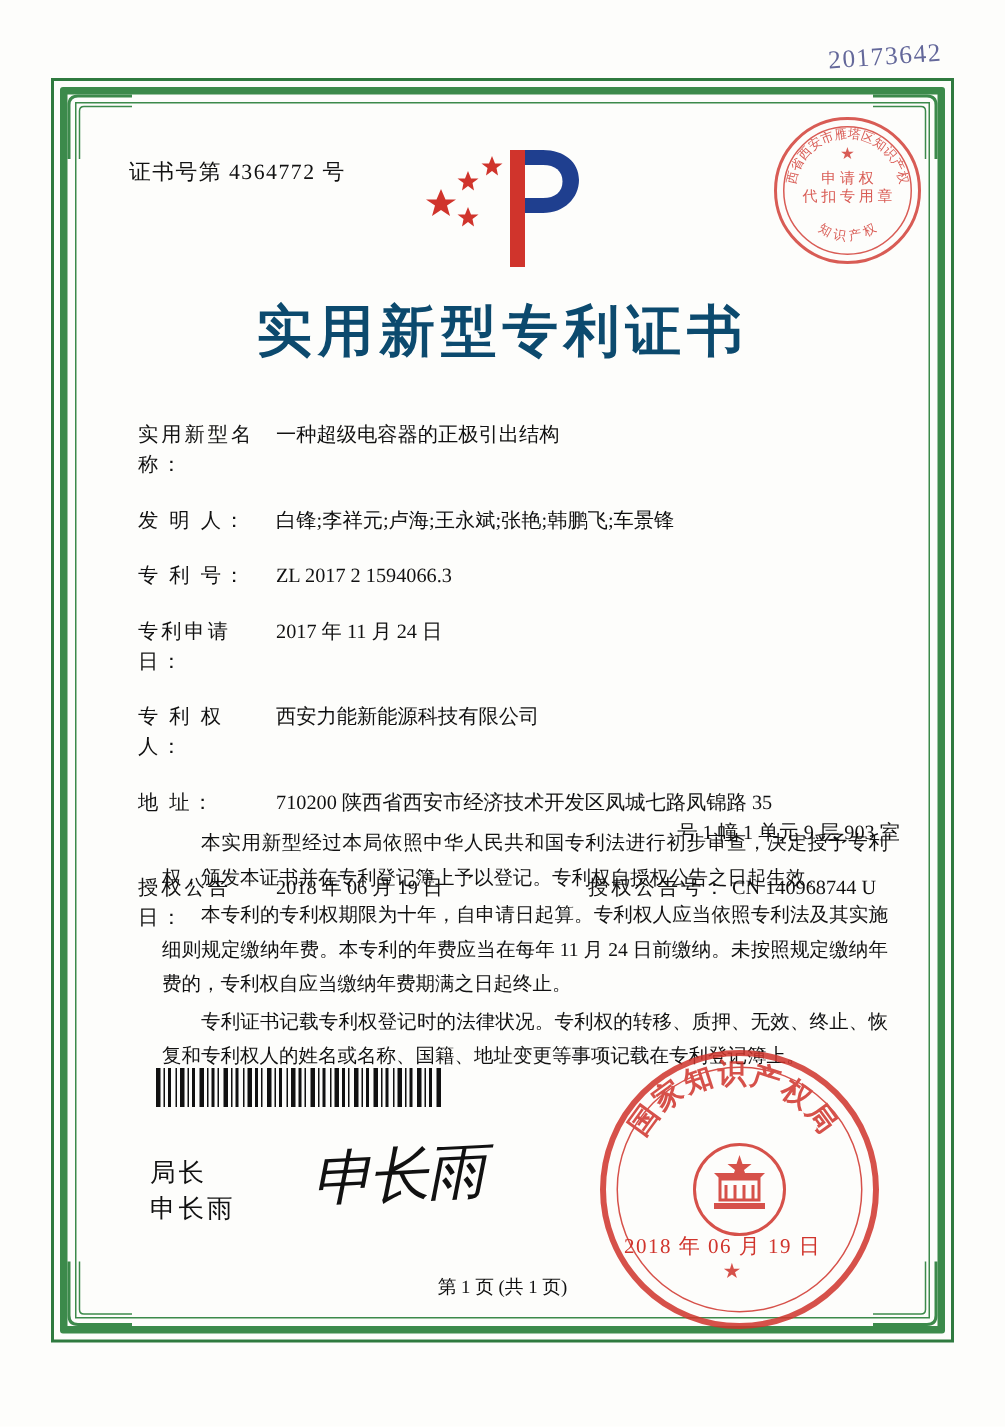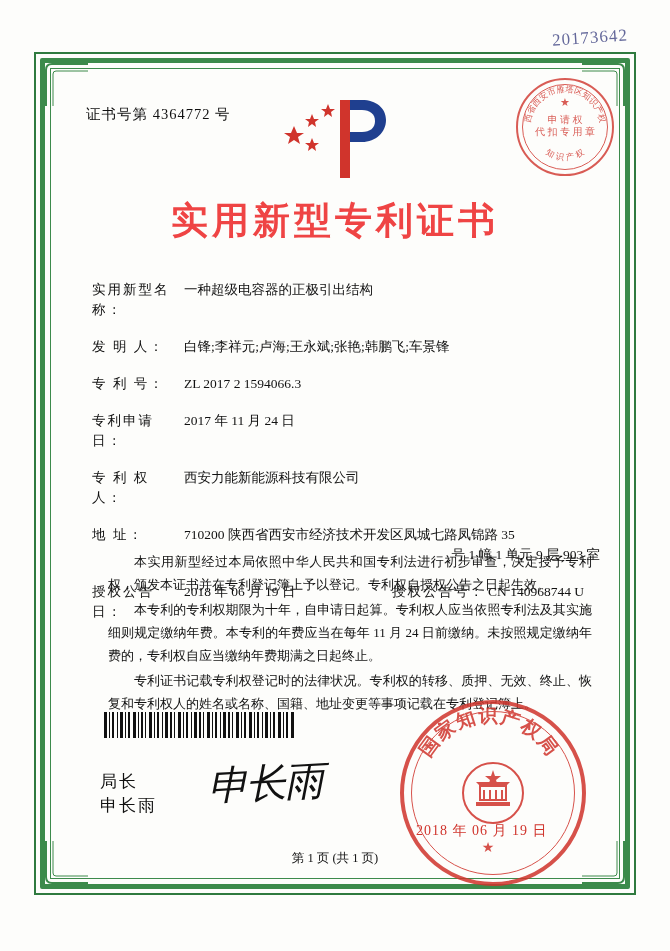--- a/index.html
+++ b/index.html
@@ -66,21 +66,21 @@
     font-family:"Liberation Serif",serif;
   }
   
   .logo{
     position:absolute;left:276px;top:96px;width:120px;height:86px;
   }
   
   .title{
     position:absolute;left:0;right:0;top:196px;
     text-align:center;
-    font-size:37px;font-weight:bold;color:#ef4444;
+    font-size:37px;font-weight:bold;color:#0c4a6e;
     letter-spacing:4px;
     font-family:"DejaVu Sans", sans-serif;
   }
   
   .fields{
     position:absolute;left:92px;top:280px;right:70px;
     font-size:13.5px;color:#111;line-height:20px;
   }
   .frow{display:flex;margin-bottom:17px;}
   .flabel{width:92px;flex:0 0 92px;letter-spacing:2px;}

